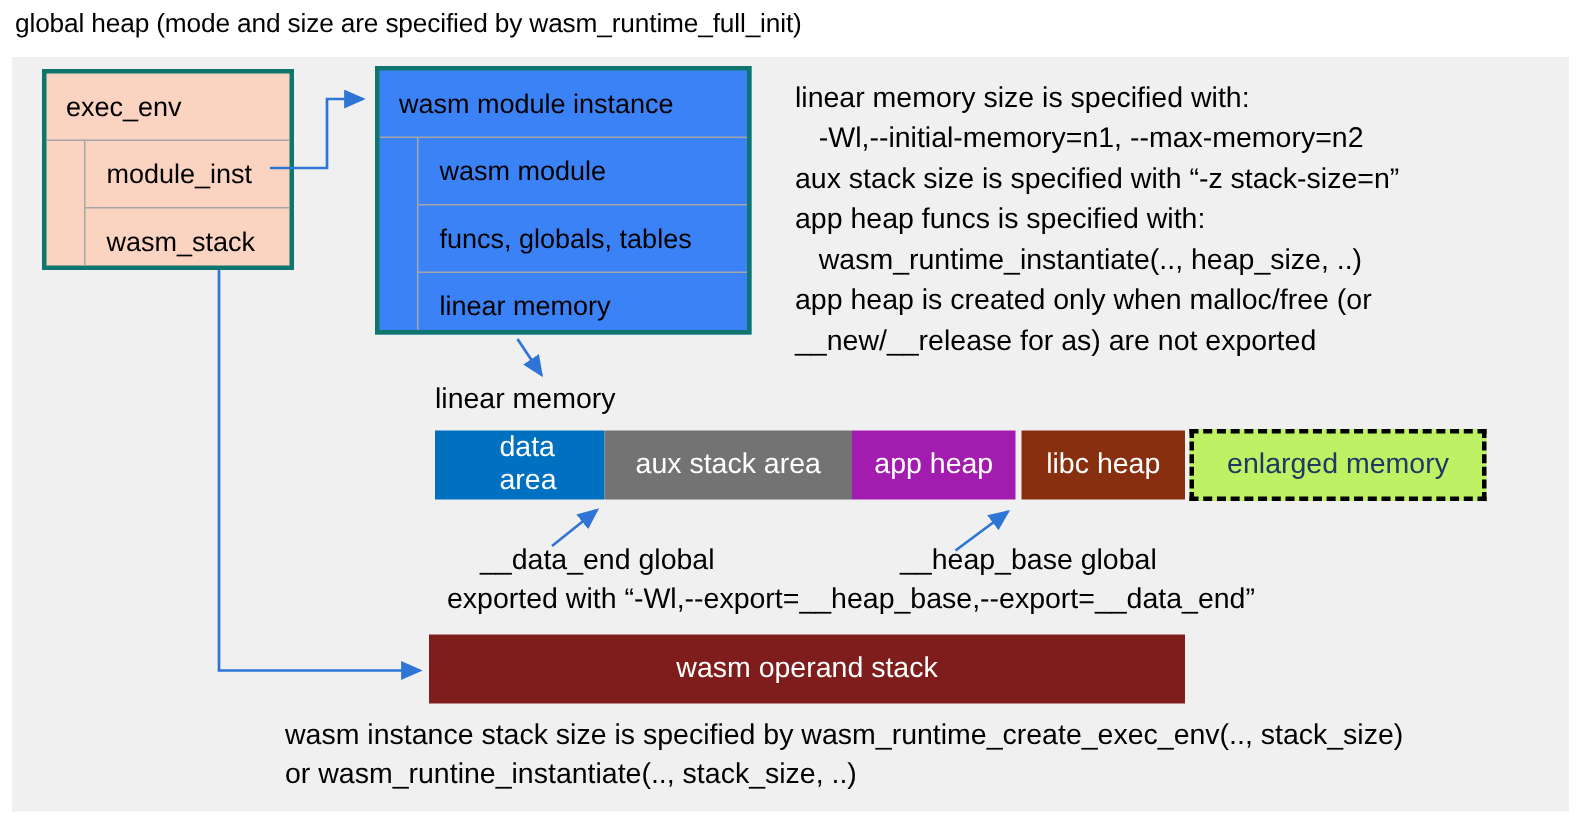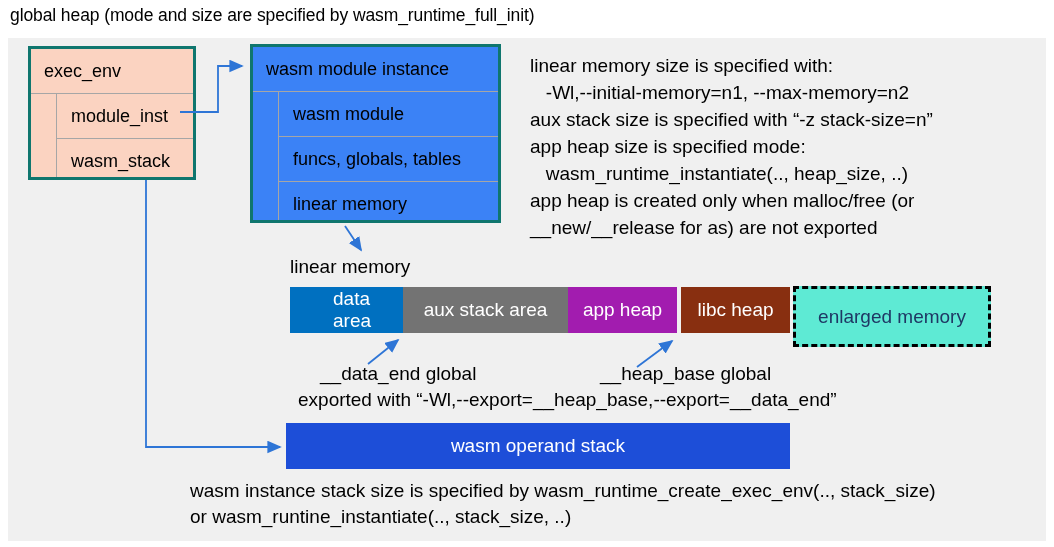--- a/index.html
+++ b/index.html
@@ -27,30 +27,30 @@
 
   .lm-label{position:absolute;left:290px;top:256px;font-size:19px;}
 
   
   .seg{position:absolute;top:287px;height:46px;display:flex;align-items:center;
     justify-content:center;font-size:19px;color:#ffffff;box-sizing:border-box;}
   .seg.data{left:290px;width:113px;background:#0070c0;padding-left:43px;}
   .seg.aux{left:403px;width:165px;background:#737373;}
   .seg.appheap{left:568px;width:109px;background:#a21caf;}
   .seg.libc{left:681px;width:109px;background:#882f10;}
-  .seg.enlarged{left:793px;top:286px;width:198px;height:61px;background:#5eead4;
+  .seg.enlarged{left:793px;top:286px;width:198px;height:48px;background:#bef264;
     border:3px dashed #000000;color:#1f3864;}
 
   .glabel{position:absolute;font-size:19px;}
   .glabel.dataend{left:320px;top:363px;}
   .glabel.heapbase{left:600px;top:363px;}
   .exported{position:absolute;left:298px;top:389px;font-size:19px;}
 
   .opstack{position:absolute;left:286px;top:423px;width:504px;height:46px;
-    background:#1d4ed8;color:#ffffff;display:flex;align-items:center;
+    background:#7f1d1d;color:#ffffff;display:flex;align-items:center;
     justify-content:center;font-size:19px;}
 
   .bottom-notes{position:absolute;left:190px;top:478px;font-size:19px;line-height:26px;}
   .bottom-notes div{white-space:pre;}
 
   .arrows{position:absolute;left:0;top:0;width:1054px;height:547px;pointer-events:none;}
 </style>
 </head>
 <body>
 
@@ -74,21 +74,21 @@
       <div class="box-row">wasm module</div>
       <div class="box-row">funcs, globals, tables</div>
       <div class="box-row">linear memory</div>
     </div>
   </div>
 
   <div class="notes">
     <div>linear memory size is specified with:</div>
     <div>   -Wl,--initial-memory=n1, --max-memory=n2</div>
     <div>aux stack size is specified with “-z stack-size=n”</div>
-    <div>app heap size is specified mode:</div>
+    <div>app heap funcs is specified with:</div>
     <div>   wasm_runtime_instantiate(.., heap_size, ..)</div>
     <div>app heap is created only when malloc/free (or</div>
     <div>__new/__release for as) are not exported</div>
   </div>
 
   <div class="lm-label">linear memory</div>
   <div class="seg data">data area</div>
   <div class="seg aux">aux stack area</div>
   <div class="seg appheap">app heap</div>
   <div class="seg libc">libc heap</div>

